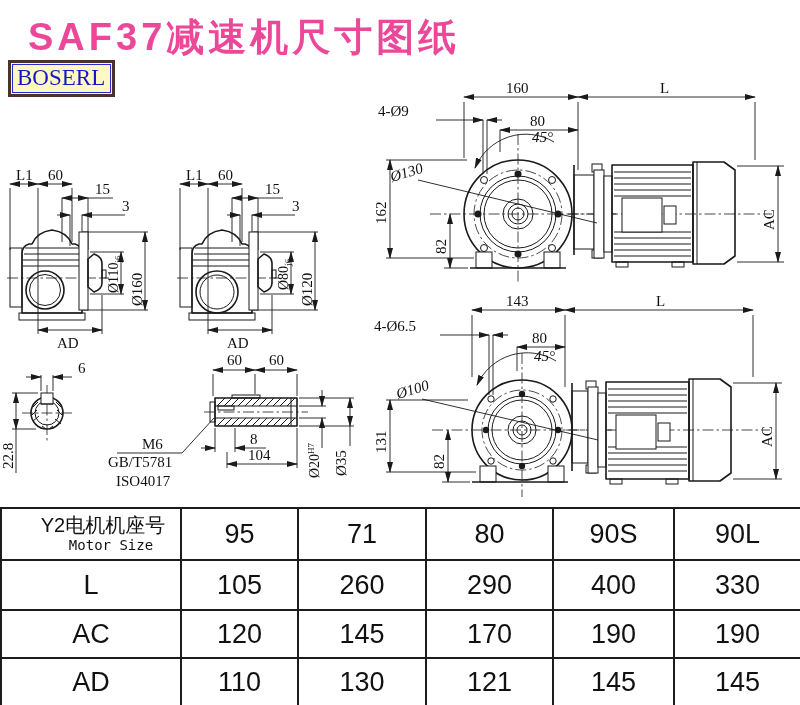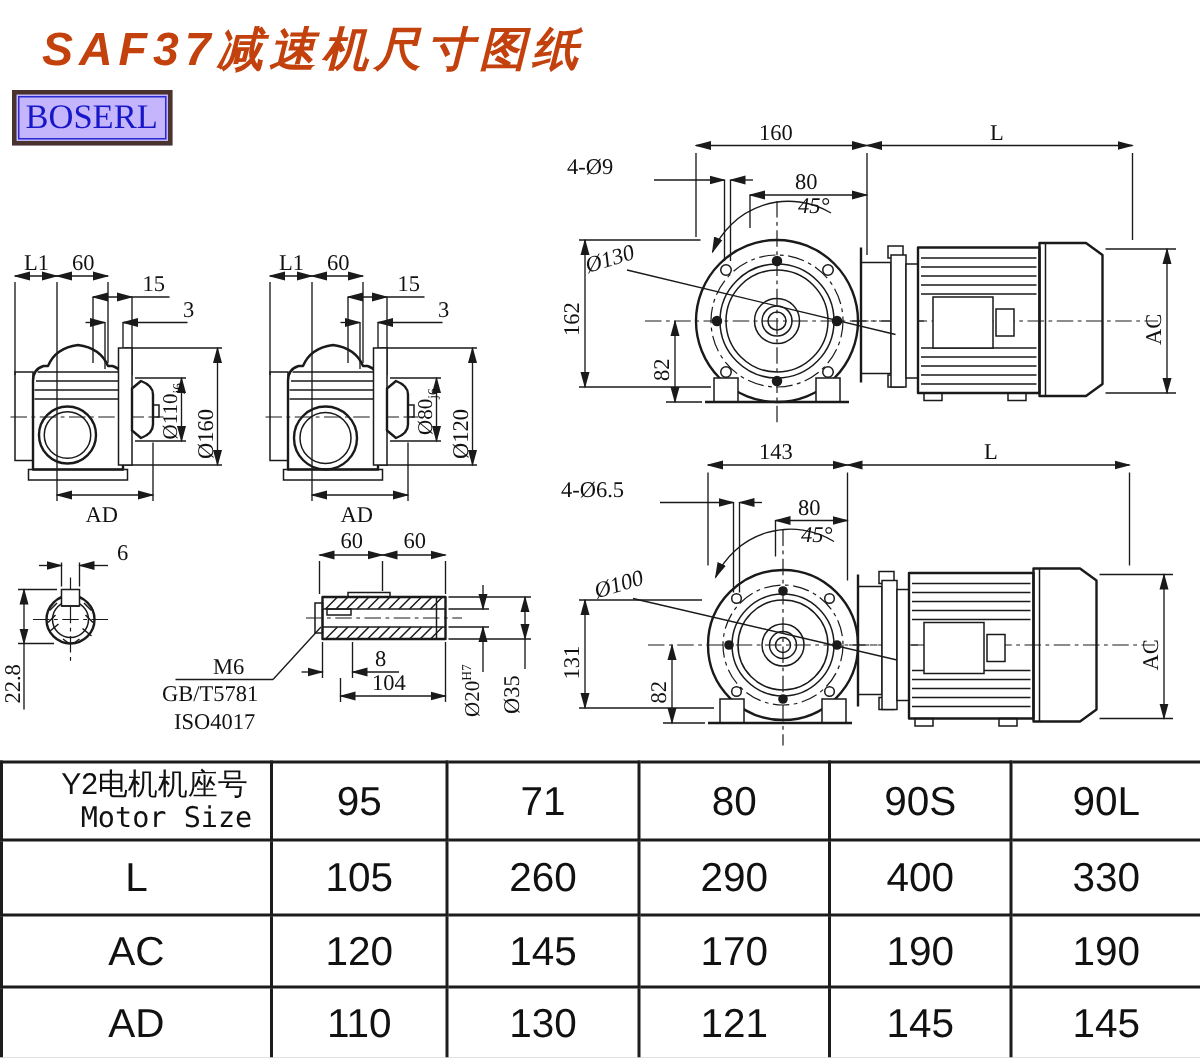--- a/index.html
+++ b/index.html
@@ -1,37 +1,37 @@
 <!DOCTYPE html>
 <html><head>
 <meta charset="utf-8">
 <style>
   html,body{margin:0;padding:0;background:#fff;}
   .canvas{position:relative;width:800px;height:705px;background:#fff;overflow:hidden;
           font-family:"Liberation Sans",sans-serif;color:#111;}
-  .page-title{position:absolute;left:28px;top:12px;font-size:31px;font-weight:700;
-              letter-spacing:4px;color:#c2410c;white-space:nowrap;font-style:italic;}
-  .logo{position:absolute;left:8px;top:60px;border:3px solid #4a332d;background:#c4b5fd;padding:1px;}
+  .page-title{position:absolute;left:28px;top:12px;font-size:38px;font-weight:700;
+              letter-spacing:4px;color:#ec4899;white-space:nowrap;}
+  .logo{position:absolute;left:8px;top:60px;border:3px solid #4a332d;background:#fef9c3;padding:1px;}
   .logo-inner{display:block;border:1px solid #2b2bd0;padding:0 5px 2px 4px;
               font-family:"Liberation Serif",serif;font-size:23px;color:#1717c8;line-height:1.1;}
   svg{position:absolute;overflow:visible;}
   .o{fill:none;stroke:#1a1a1a;stroke-width:1.6;stroke-linejoin:round;}
   .t{fill:none;stroke:#1a1a1a;stroke-width:1;}
   .d{fill:none;stroke:#1a1a1a;stroke-width:0.9;}
   .cl{fill:none;stroke:#1a1a1a;stroke-width:0.8;stroke-dasharray:11 3 2.5 3;}
   .wf{fill:#fff;stroke:#1a1a1a;stroke-width:1;}
   .fb{fill:#1a1a1a;stroke:none;}
   .dt{font-family:"Liberation Serif",serif;font-size:15px;fill:#111;}
   .dts{font-family:"Liberation Serif",serif;font-size:14px;fill:#111;}
   .it{font-style:italic;}
   .dim-table{position:absolute;left:0;top:507px;width:800px;border-collapse:collapse;table-layout:fixed;}
   .dim-table td{border:2px solid #1c1c1c;text-align:center;vertical-align:middle;
                 font-size:27px;padding:0;color:#111;}
   .dim-table .hz{font-size:20px;line-height:1.15;font-weight:400;padding-left:24px;}
-  .dim-table .he{font-family:"DejaVu Sans Mono",monospace;font-size:19px;line-height:1.15;margin-left:40px;}
+  .dim-table .he{font-family:"DejaVu Sans Mono",monospace;font-size:14px;line-height:1.15;margin-left:40px;}
 </style>
 </head>
 <body>
 
 <div class="canvas">
 
   <div class="page-title">SAF37减速机尺寸图纸</div>
   <div class="logo">
     <span class="logo-inner">BOSERL</span>
   </div>

